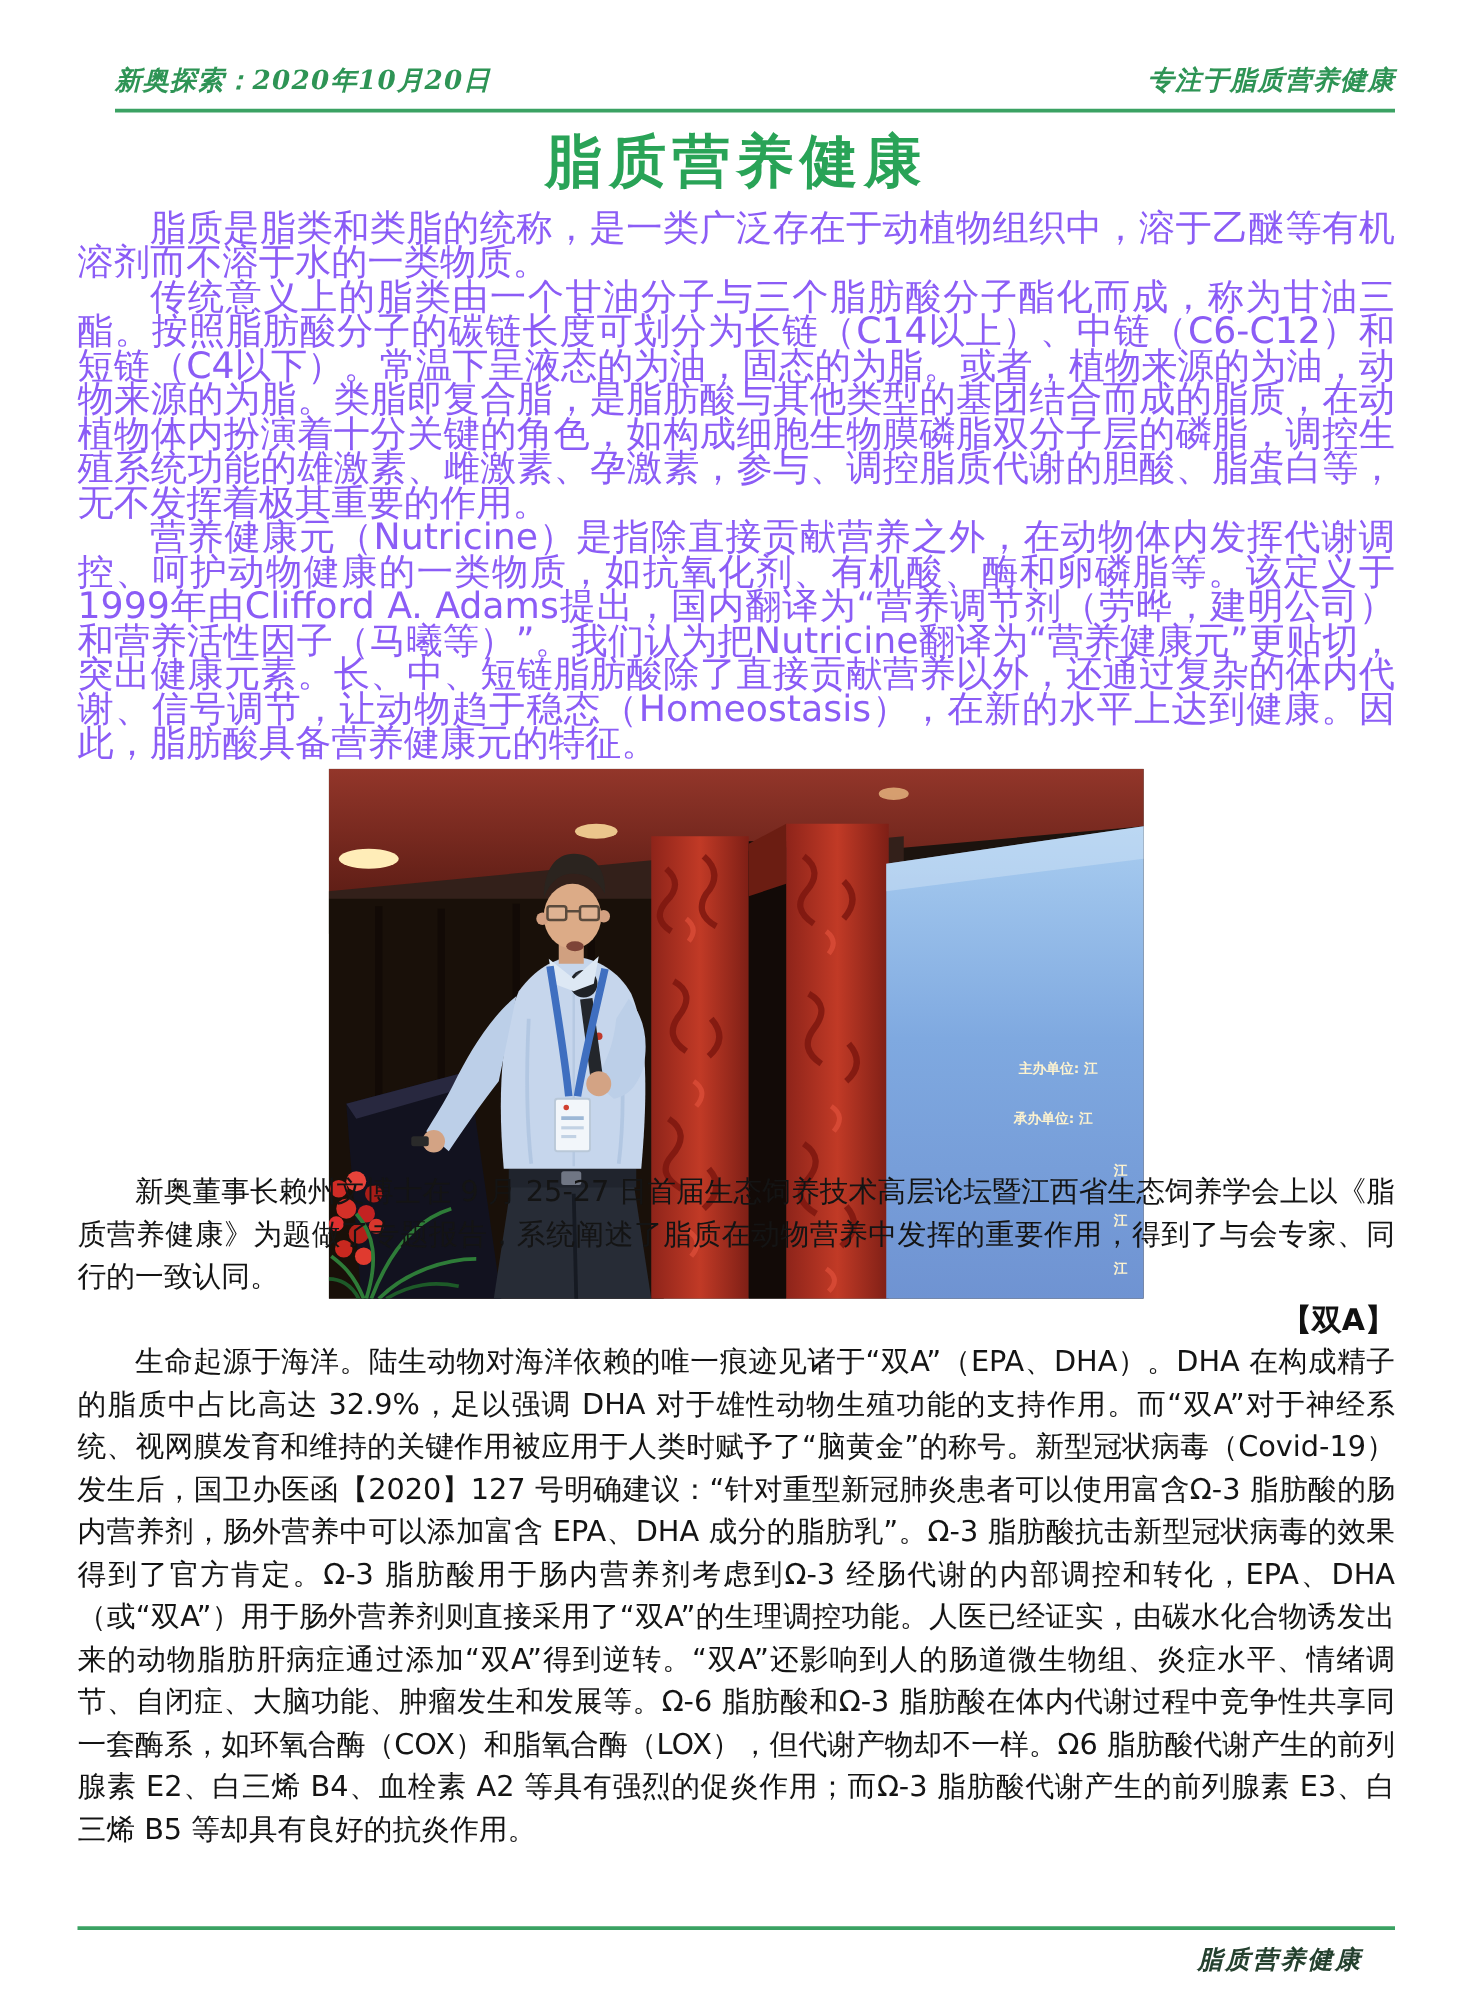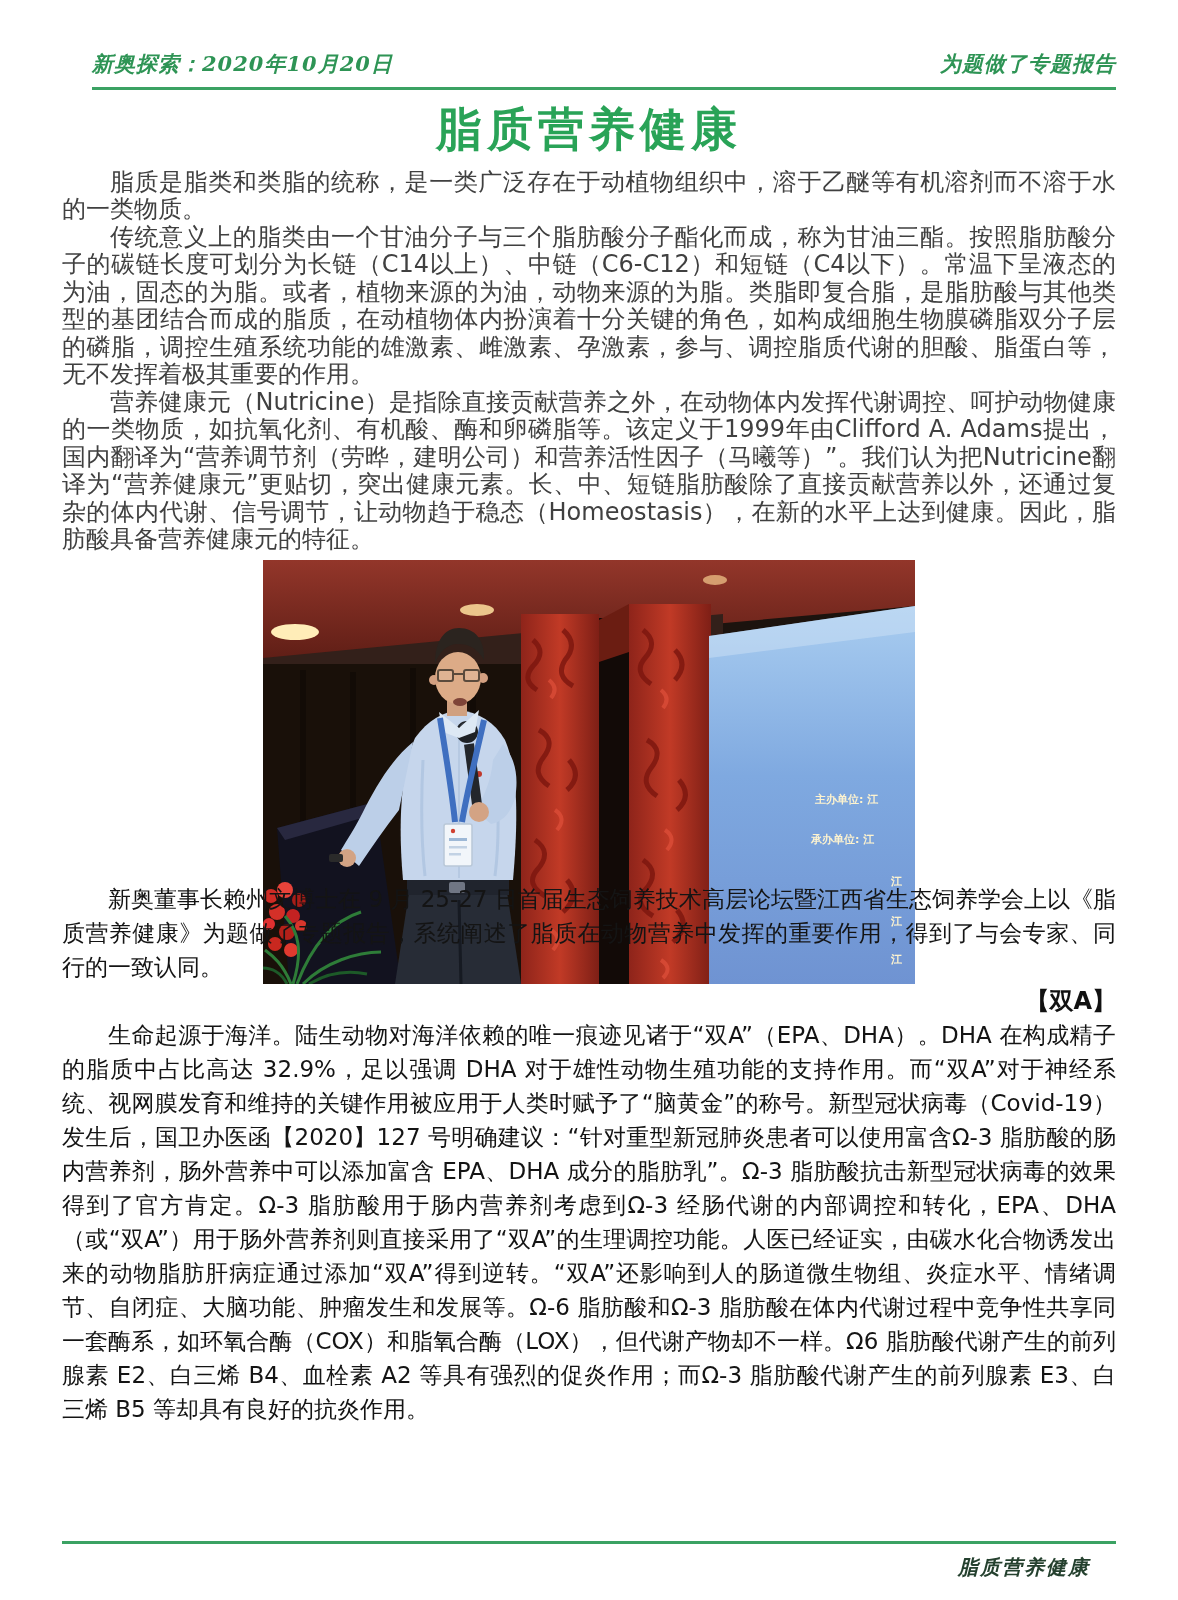--- a/index.html
+++ b/index.html
@@ -25,22 +25,22 @@
   }
 
   
   .doc-title {
     text-align:center; font-size:46px; font-weight:900; color:#29a357;
     letter-spacing:5px; margin:13px 0 13px 0; line-height:1.15;
   }
 
   
   .body-top p {
-    font-size:24px; line-height:27.5px; text-align:justify;
-    text-indent:2em; color:#404040;
+    font-size:29px; line-height:27.5px; text-align:justify;
+    text-indent:2em; color:#8b5cf6;
   }
   .body-low p {
     font-size:23px; line-height:34px; text-align:justify;
     text-indent:2em; color:#141414;
   }
   .section-head {
     font-size:24px; font-weight:700; line-height:30px; margin:2px 0 2px 0;
     color:#111;
     text-align:right;
   }
@@ -60,21 +60,21 @@
     font-size:20px; color:#24402e; letter-spacing:2px;
   }
 </style>
 </head>
 <body>
 
 <div class="page">
 
   <div class="masthead">
     <span class="script">新奥探索：2020年10月20日</span>
-    <span class="script">为题做了专题报告</span>
+    <span class="script">专注于脂质营养健康</span>
   </div>
 
   <h1 class="doc-title">脂质营养健康</h1>
 
   <div class="body-top">
     <p>脂质是脂类和类脂的统称，是一类广泛存在于动植物组织中，溶于乙醚等有机溶剂而不溶于水的一类物质。</p>
     <p>传统意义上的脂类由一个甘油分子与三个脂肪酸分子酯化而成，称为甘油三酯。按照脂肪酸分子的碳链长度可划分为长链（C14以上）、中链（C6-C12）和短链（C4以下）。常温下呈液态的为油，固态的为脂。或者，植物来源的为油，动物来源的为脂。类脂即复合脂，是脂肪酸与其他类型的基团结合而成的脂质，在动植物体内扮演着十分关键的角色，如构成细胞生物膜磷脂双分子层的磷脂，调控生殖系统功能的雄激素、雌激素、孕激素，参与、调控脂质代谢的胆酸、脂蛋白等，无不发挥着极其重要的作用。</p>
     <p>营养健康元（Nutricine）是指除直接贡献营养之外，在动物体内发挥代谢调控、呵护动物健康的一类物质，如抗氧化剂、有机酸、酶和卵磷脂等。该定义于1999年由Clifford A. Adams提出，国内翻译为“营养调节剂（劳晔，建明公司）和营养活性因子（马曦等）”。我们认为把Nutricine翻译为“营养健康元”更贴切，突出健康元素。长、中、短链脂肪酸除了直接贡献营养以外，还通过复杂的体内代谢、信号调节，让动物趋于稳态（Homeostasis），在新的水平上达到健康。因此，脂肪酸具备营养健康元的特征。</p>
   </div>
 

